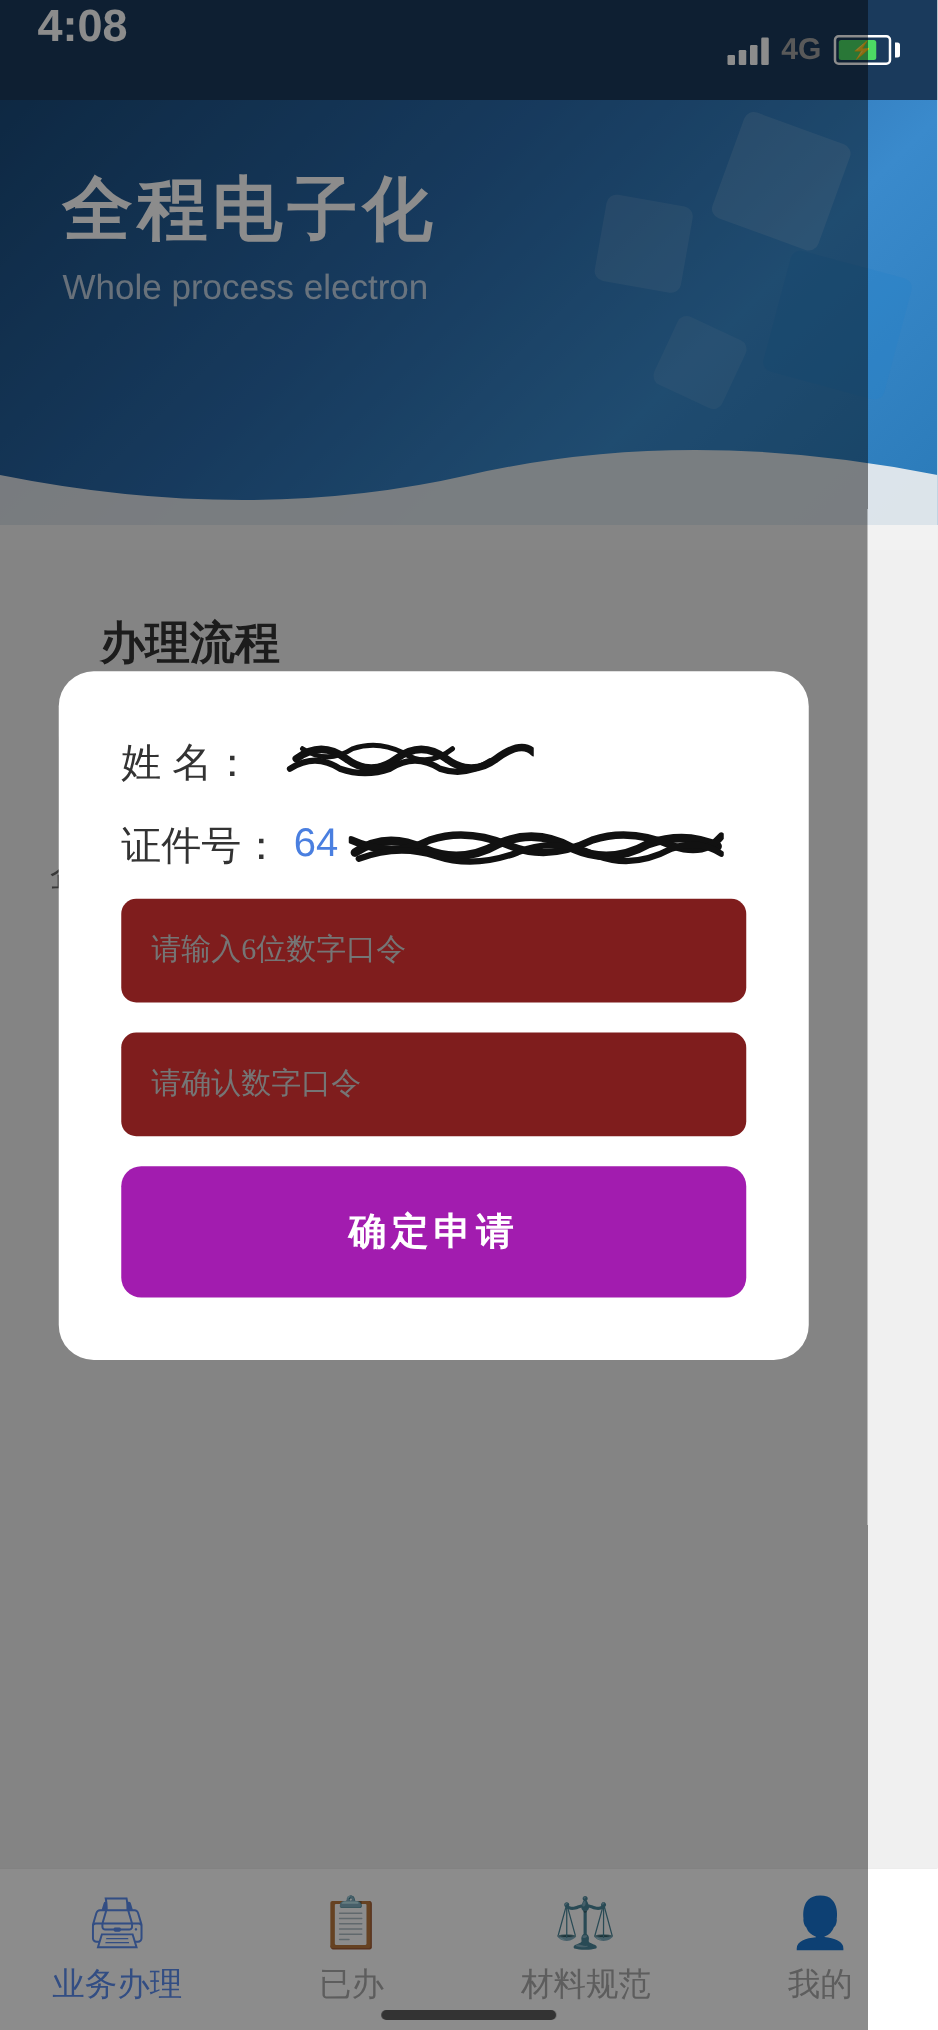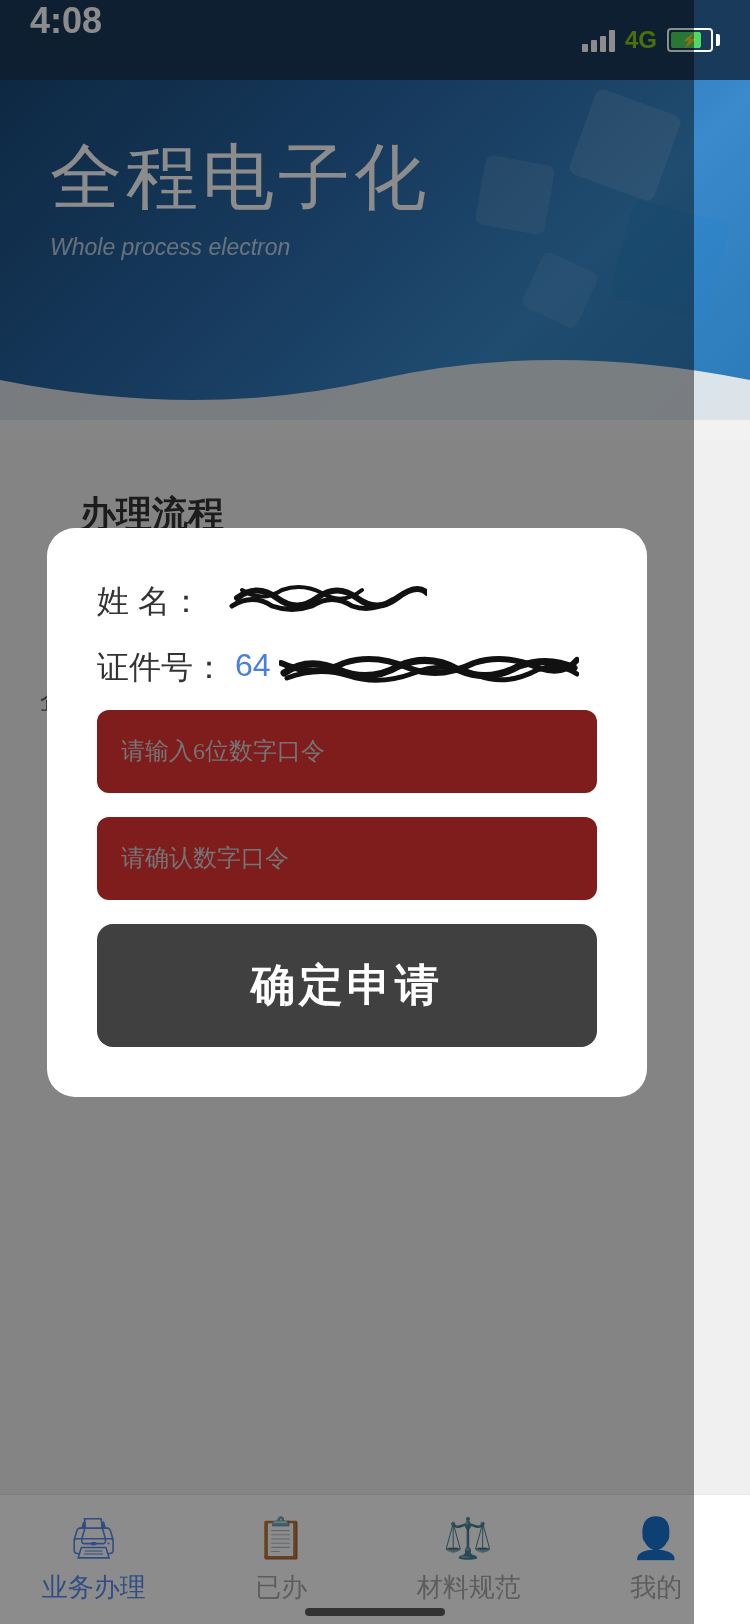--- a/index.html
+++ b/index.html
@@ -41,21 +41,21 @@
       display: block;
       width: 6px;
       background: #fff;
       border-radius: 1px;
     }
     .signal-bars span:nth-child(1) { height: 8px; }
     .signal-bars span:nth-child(2) { height: 12px; }
     .signal-bars span:nth-child(3) { height: 16px; }
     .signal-bars span:nth-child(4) { height: 22px; }
     .network-label {
-      color: #84cc16;
+      color: #a3a3a3;
       font-size: 24px;
       font-weight: 600;
     }
     .battery {
       display: flex;
       align-items: center;
       gap: 3px;
     }
     .battery-body {
       width: 46px;
@@ -96,29 +96,28 @@
       position: relative;
       overflow: hidden;
     }
     .banner-content {
       padding: 50px 50px 0 50px;
       position: relative;
       z-index: 2;
     }
     .banner-title-cn {
       color: #fff;
-      font-size: 72px;
-      font-weight: 400;
+      font-size: 56px;
+      font-weight: 700;
       letter-spacing: 4px;
     }
     .banner-title-en {
       color: rgba(255,255,255,0.7);
-      font-size: 23px;
+      font-size: 28px;
       margin-top: 8px;
-      font-style: italic;
     }
     .cube {
       width: 80px;
       height: 80px;
       background: rgba(255,255,255,0.15);
       border-radius: 8px;
       position: absolute;
       transform: rotate(15deg);
     }
     .cube-1 { width: 90px; height: 90px; right: 80px; top: 20px; background: rgba(255,255,255,0.12); transform: rotate(20deg); }
@@ -201,26 +200,26 @@
       padding: 28px 24px;
       font-size: 24px;
       color: #999;
       margin-bottom: 24px;
       display: block;
       outline: none;
       font-family: Liberation Serif, serif;
     }
     .confirm-btn {
       width: 100%;
-      background: #404040;
+      background: #a21caf;
       color: #fff;
       border: none;
       border-radius: 16px;
       padding: 32px 0;
-      font-size: 44px;
+      font-size: 30px;
       font-weight: 600;
       letter-spacing: 4px;
       cursor: pointer;
       margin-top: 16px;
       display: block;
       text-align: center;
     }
 
     
     .status-section {

